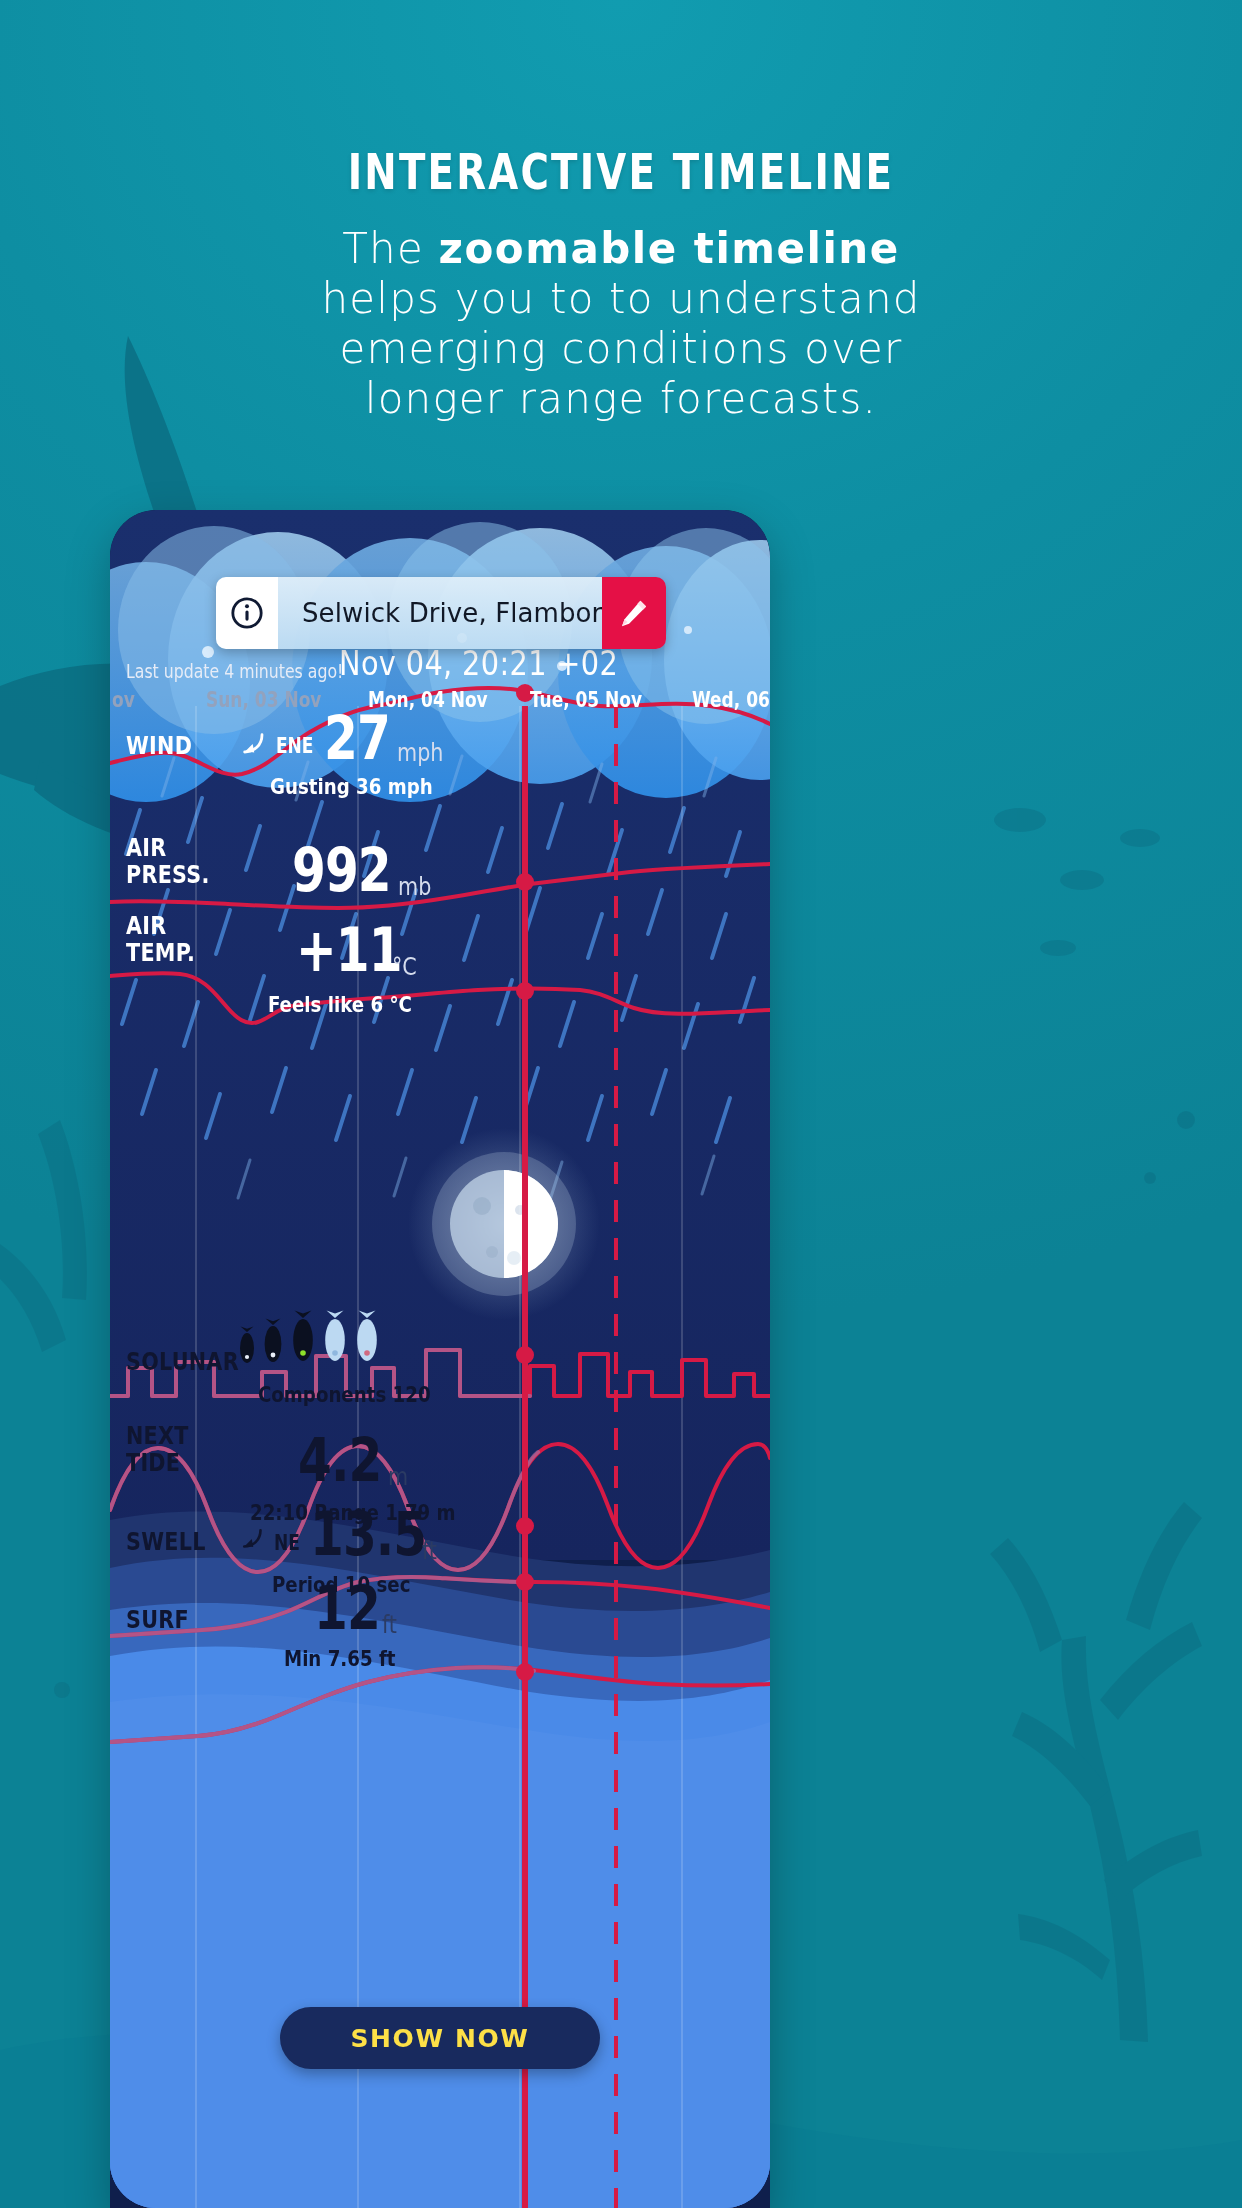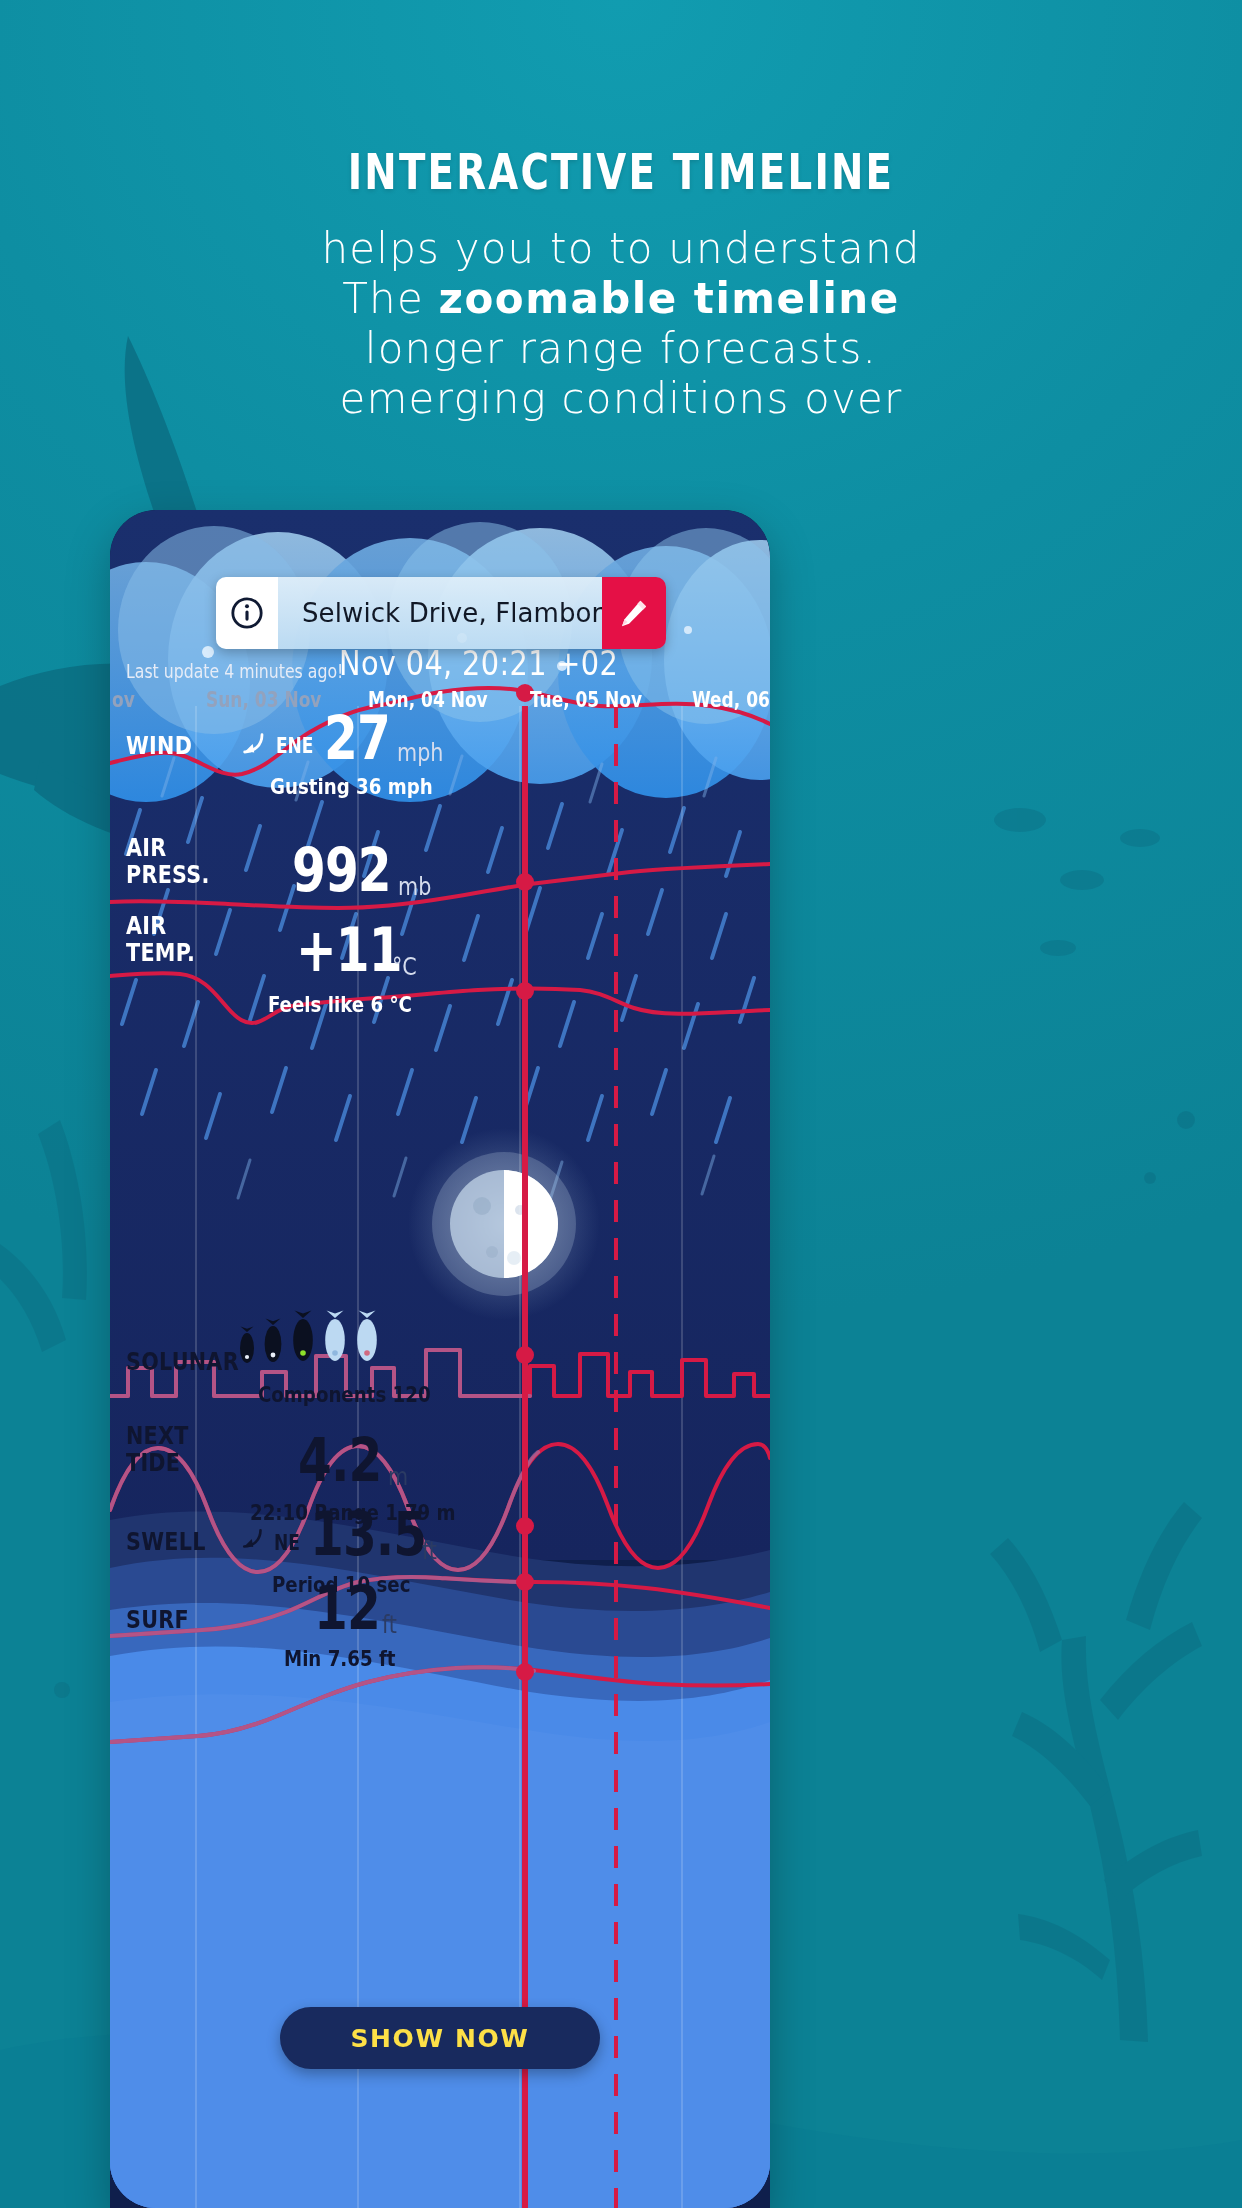--- a/index.html
+++ b/index.html
@@ -204,24 +204,24 @@
       <circle cx="1186" cy="1120" r="9"></circle>
       <circle cx="1150" cy="1178" r="6"></circle>
       <circle cx="62" cy="1690" r="8"></circle>
     </g>
   </svg>
 </div>
 
 <div class="headline">INTERACTIVE TIMELINE</div>
 
 <div class="subhead">
+  <span class="l"><span>The </span><b>zoomable timeline</b></span>
   <span class="l">helps you to to understand</span>
-  <span class="l"><span>The </span><b>zoomable timeline</b></span>
+  <span class="l">emerging conditions over</span>
   <span class="l">longer range forecasts.</span>
-  <span class="l">emerging conditions over</span>
 </div>
 
 <div id="phone">
   <div class="screen">
 
     <svg class="layer" viewBox="0 0 660 1698">
       <defs>
         <linearGradient id="skyG" x1="0" y1="0" x2="0" y2="1">
           <stop offset="0" stop-color="#1a2f6d"></stop>
           <stop offset="1" stop-color="#16255e"></stop>

